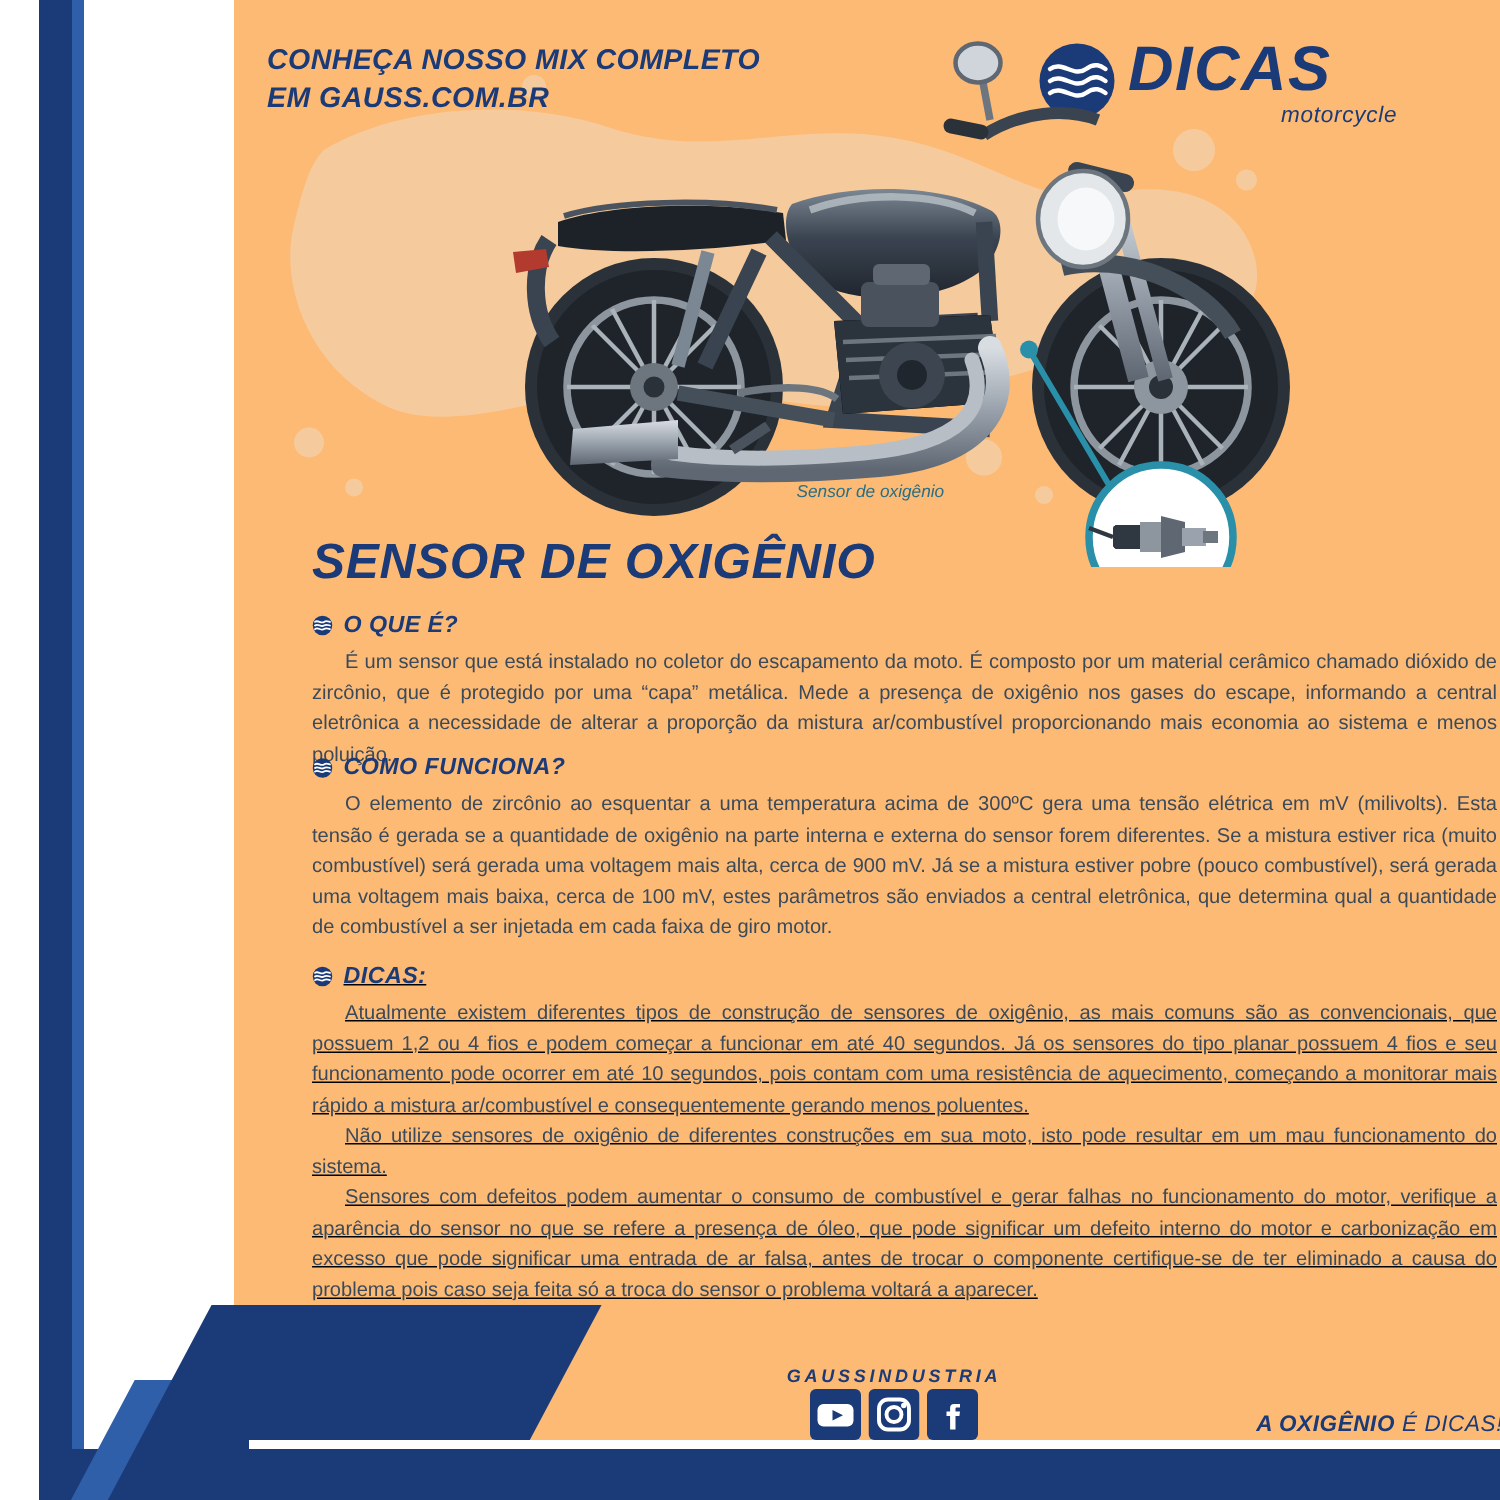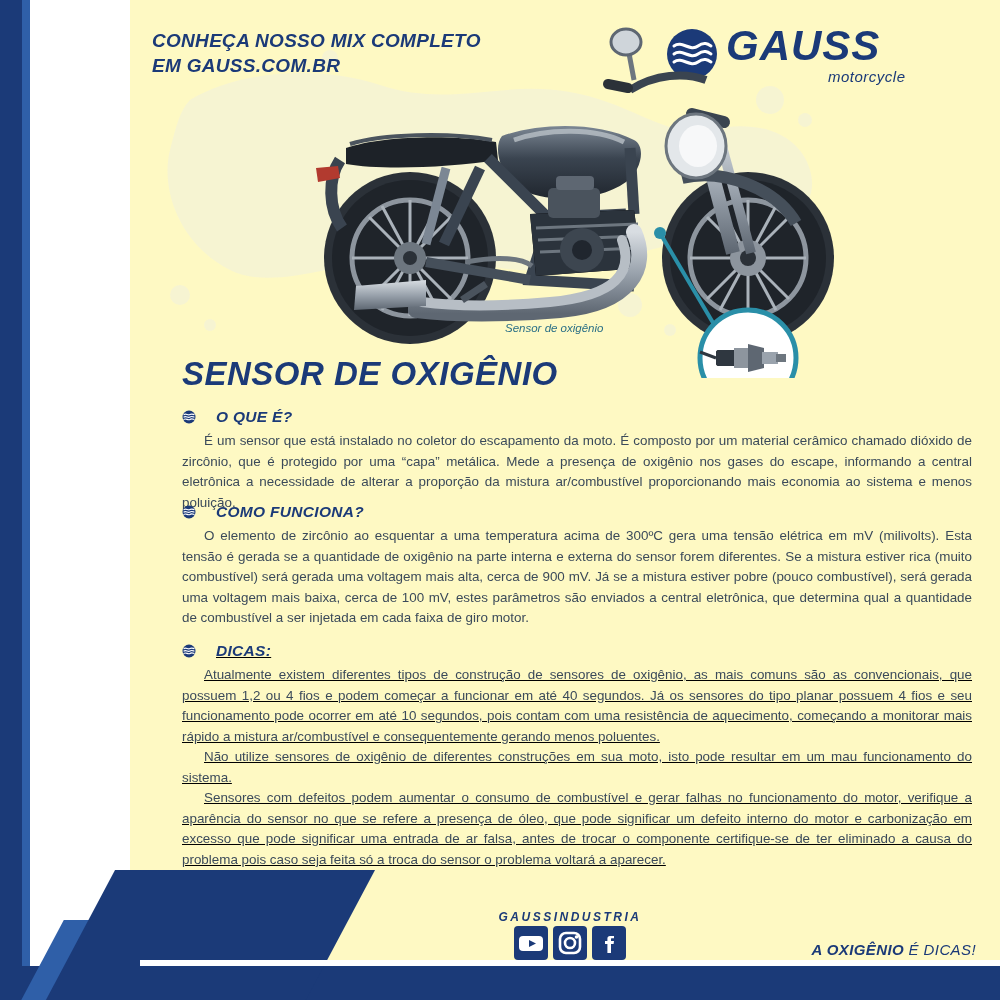--- a/index.html
+++ b/index.html
@@ -6,21 +6,22 @@
   html, body { margin: 0; padding: 0; }
   body {
     width: 1000px; height: 1000px;
     background: #ffffff;
     font-family: "Liberation Sans", sans-serif;
     overflow: hidden;
     position: relative;
   }
   .page {
     position: absolute; inset: 0;
-    background: #fef9c3;
+    background: #fdba74;
+    margin-left: 26px;
   }
 
   
   .frame-left {
     position: absolute; left: 0; top: 0; width: 130px; height: 1000px;
     background: #ffffff;
   }
   .frame-left-bar {
     position: absolute; left: 0; top: 0; width: 22px; height: 1000px;
     background: #1b3a78;
@@ -117,21 +118,21 @@
     font-weight: bold; font-style: italic;
     font-size: 33px;
     letter-spacing: 0.5px;
     text-transform: uppercase;
   }
 
   .section {
     position: absolute; left: 42px; width: 790px;
   }
   .section-head {
-    display: flex; align-items: center; gap: 20px;
+    display: flex; align-items: center; gap: 7px;
     color: #1b3a78;
     font-weight: bold; font-style: italic;
     font-size: 15.5px;
     letter-spacing: 0.3px;
     text-transform: uppercase;
     margin-bottom: 5px;
   }
   .section-body {
     color: #3b4a5a;
     font-size: 13.4px;
@@ -203,21 +204,21 @@
 
     <div class="logo">
       <svg class="logo-mark" viewBox="0 0 52 52">
         <circle cx="26" cy="26" r="25" fill="#1b3a78"></circle>
         <g stroke="#ffffff" stroke-width="3" fill="none" stroke-linecap="round">
           <path d="M8,18 C16,12 24,24 32,18 C38,13.5 42,16 45,18"></path>
           <path d="M8,26 C16,20 24,32 32,26 C38,21.5 42,24 45,26"></path>
           <path d="M8,34 C16,28 24,40 32,34 C38,29.5 42,32 45,34"></path>
         </g>
       </svg>
-      <div class="logo-text">GAUSS</div>
+      <div class="logo-text">DICAS</div>
       <div class="logo-sub">motorcycle</div>
     </div>
 
     <svg class="moto-wrap" viewBox="0 0 700 360">
       <defs>
         <linearGradient id="tank" x1="0" y1="0" x2="0" y2="1">
           <stop offset="0" stop-color="#7c8794"></stop>
           <stop offset="0.45" stop-color="#3a4450"></stop>
           <stop offset="1" stop-color="#20262e"></stop>
         </linearGradient>

